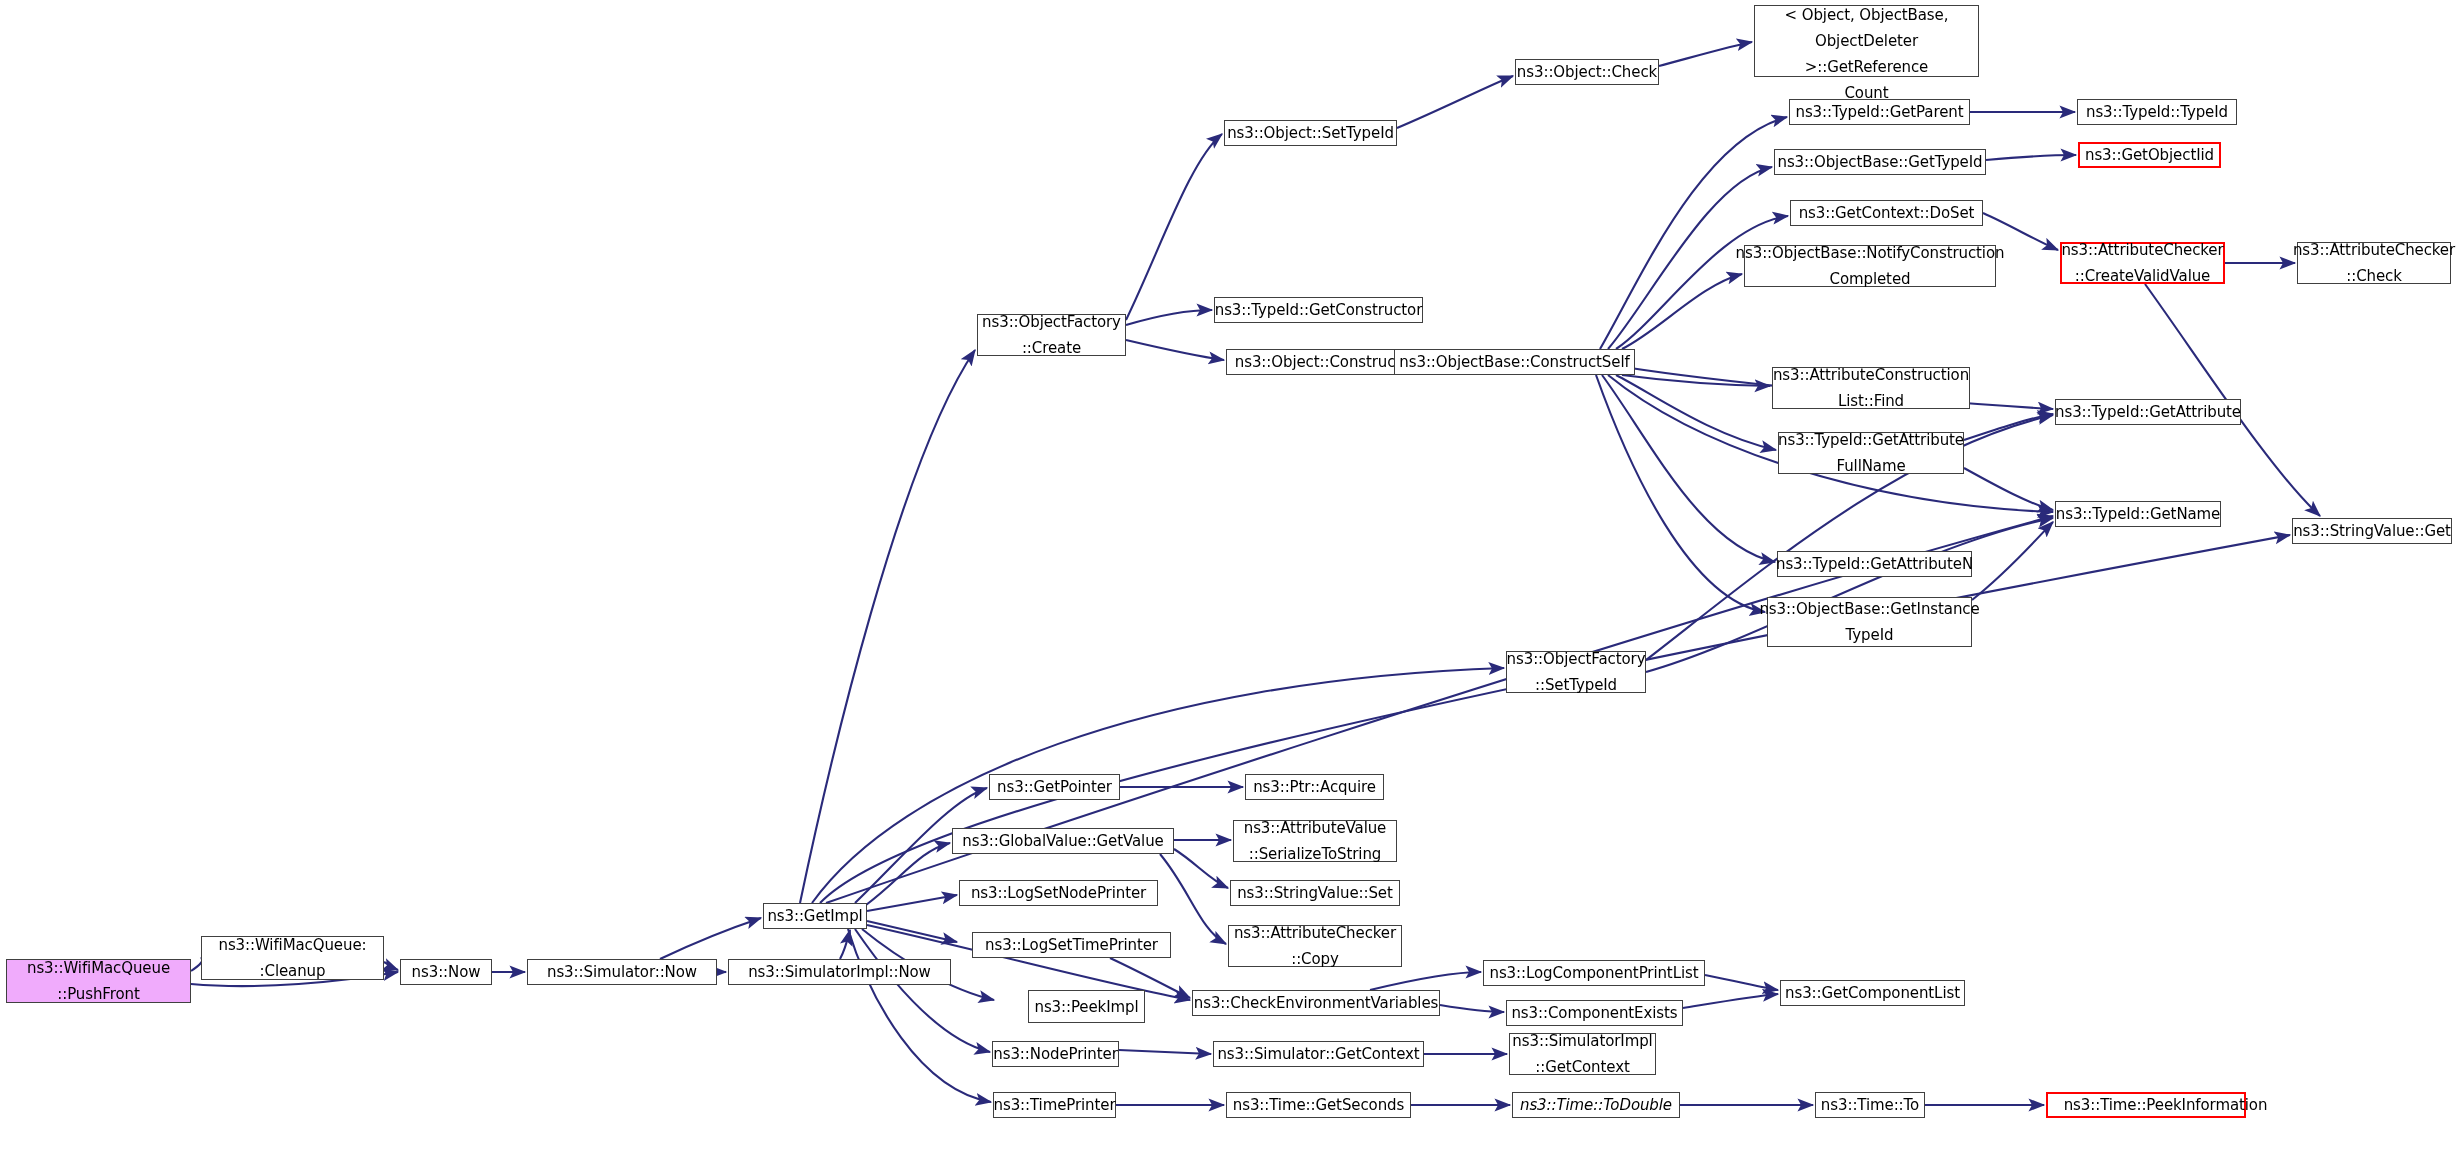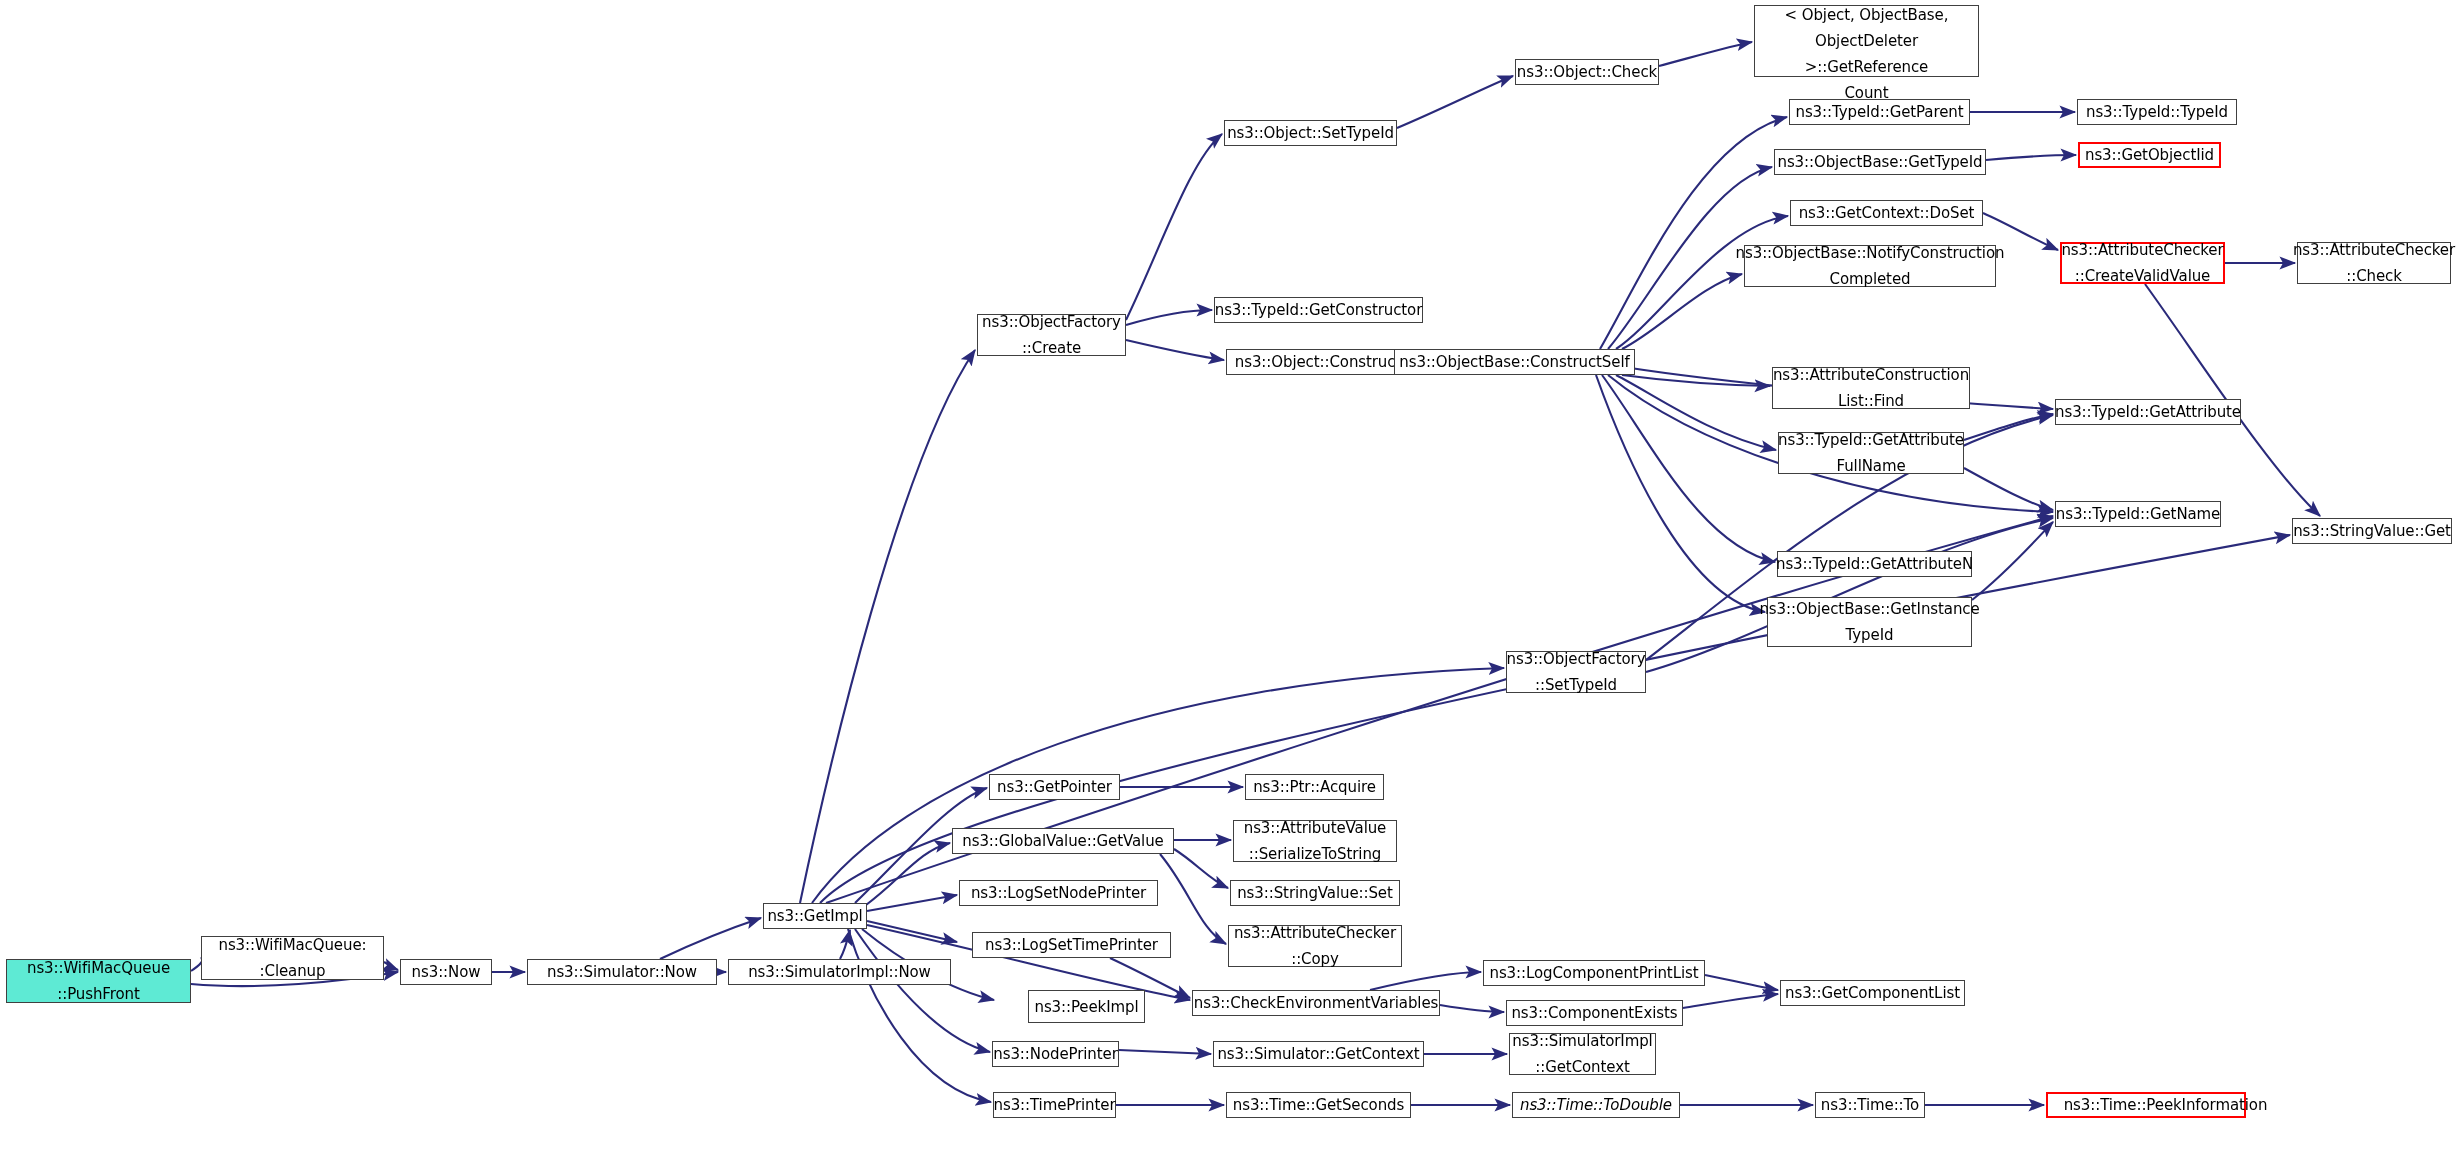--- a/index.html
+++ b/index.html
@@ -15,21 +15,21 @@
     align-items:center;
     justify-content:center;
     text-align:center;
     font-size:15px;
     line-height:26px;
     color:#000000;
     white-space:pre-line;
     padding:1px 4px;
     letter-spacing:-0.1px;
   }
-  .node.hl{background:#5eead4;border-color:#404040;}
+  .node.hl{background:#f0abfc;border-color:#404040;}
   .node.red{border:2px solid #ff0000;}
 </style>
 </head>
 <body>
 
 <div id="canvas">
   <svg id="edges" xmlns="http://www.w3.org/2000/svg">
     <defs>
       <marker id="arrow" markerWidth="9" markerHeight="9" refX="7.4" refY="3.1" orient="auto" markerUnits="strokeWidth">
         <path d="M0,0 L8,3.1 L0,6.2 L1.7,3.1 z" fill="#2a2a7a"></path>

